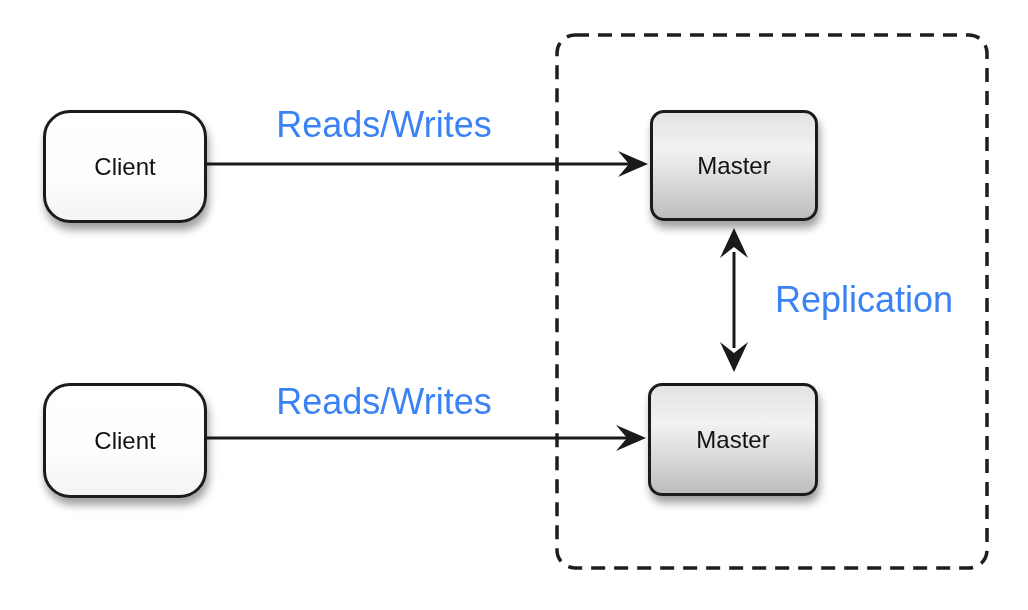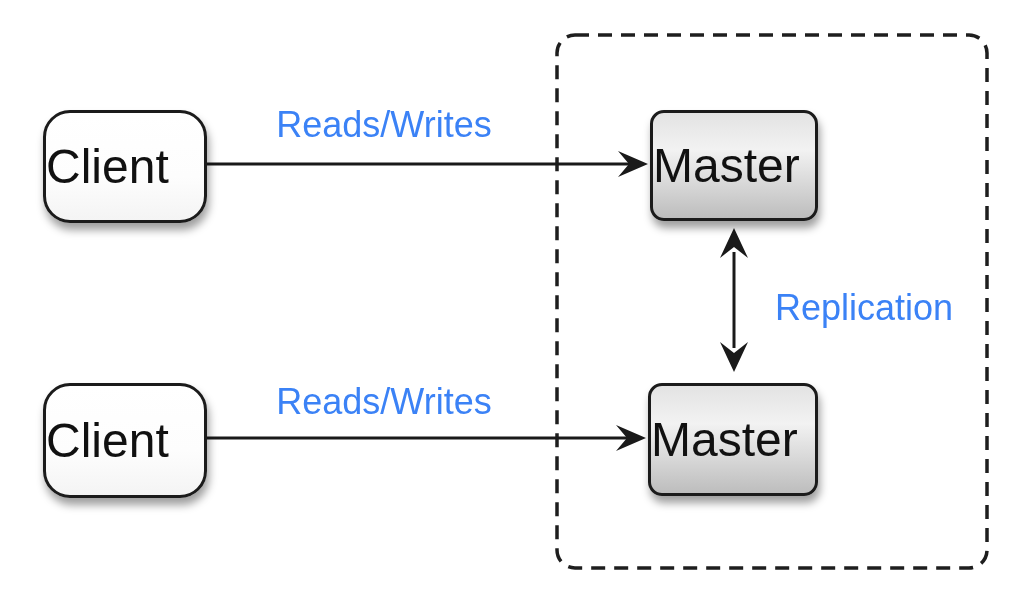--- a/index.html
+++ b/index.html
@@ -17,24 +17,24 @@
   }
   .layer {
     position: absolute;
     left: 0;
     top: 0;
   }
   .node {
     position: absolute;
     display: flex;
     align-items: center;
-    justify-content: flex-start;
+    justify-content: center;
     border: 3px solid #1b1b1b;
     color: #111111;
-    font-size: 48px;
+    font-size: 24px;
     line-height: 1;
     box-shadow: 2px 7px 9px rgba(0, 0, 0, 0.38);
     box-sizing: border-box;
     white-space: nowrap;
   }
   .client {
     background: linear-gradient(180deg, #ffffff 0%, #fdfdfd 60%, #f4f4f4 100%);
     border-radius: 27px;
   }
   .master {
@@ -104,15 +104,15 @@
   </div>
 
   <div class="node master" style="left:648px; top:383px; width:170px; height:113px;">
     <span>Master</span>
   </div>
 
   <div class="edge-label" style="left:384px; top:125px;">Reads/Writes</div>
 
   <div class="edge-label" style="left:384px; top:402px;">Reads/Writes</div>
 
-  <div class="edge-label" style="left:864px; top:308px;">Replication</div>
+  <div class="edge-label" style="left:864px; top:300px;">Replication</div>
 
 </div>
 
 </body></html>

